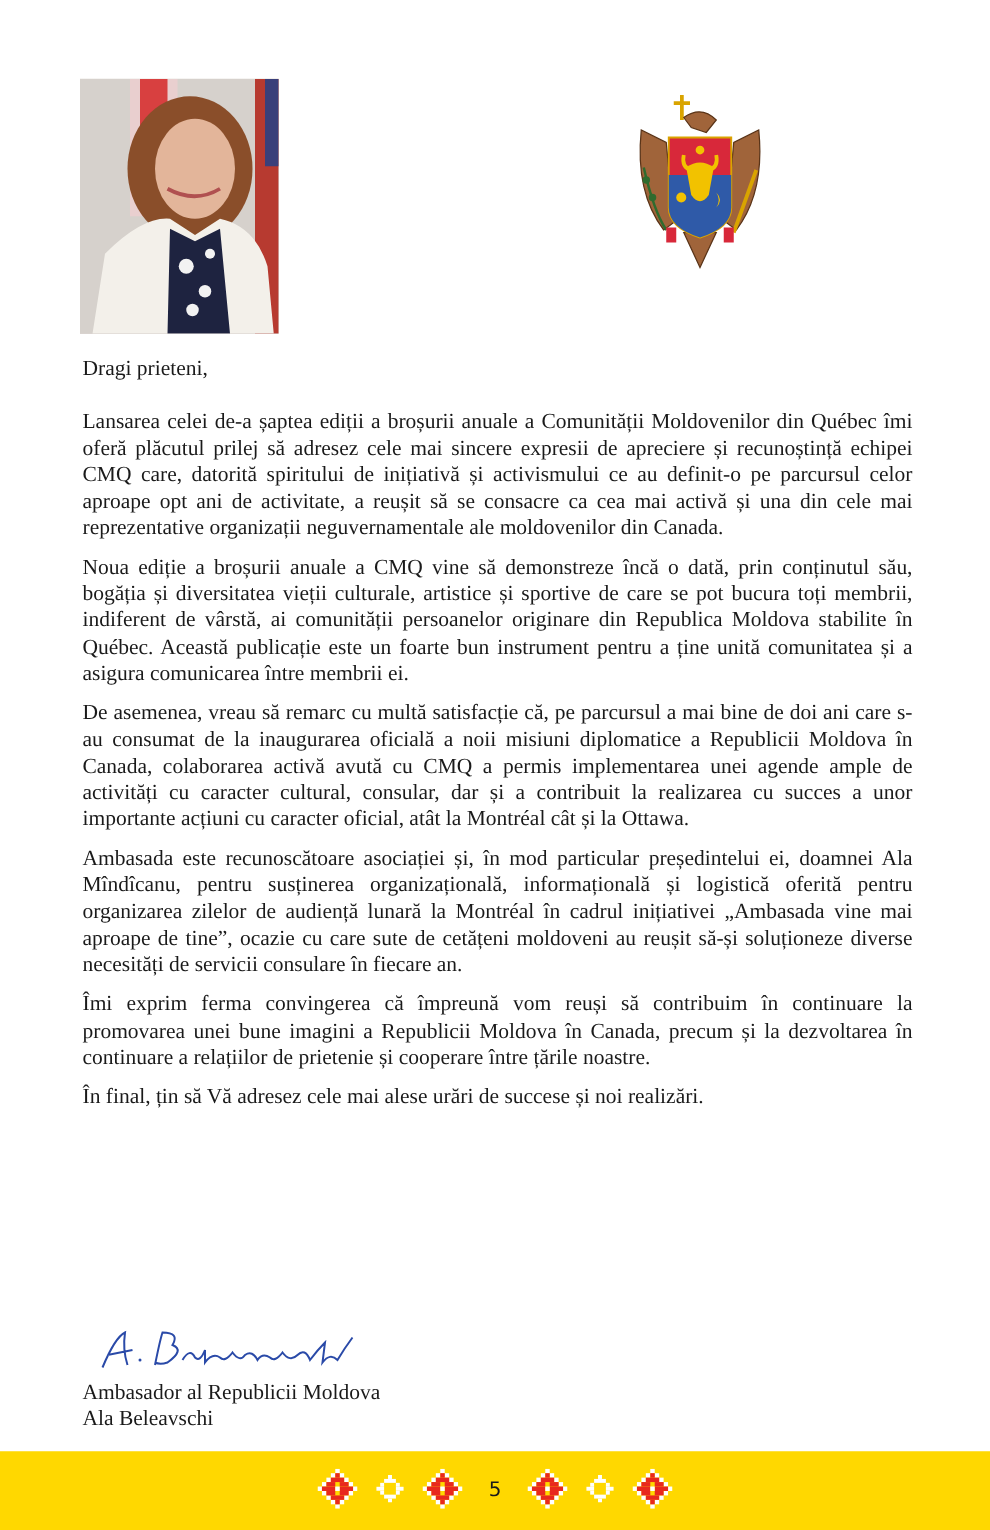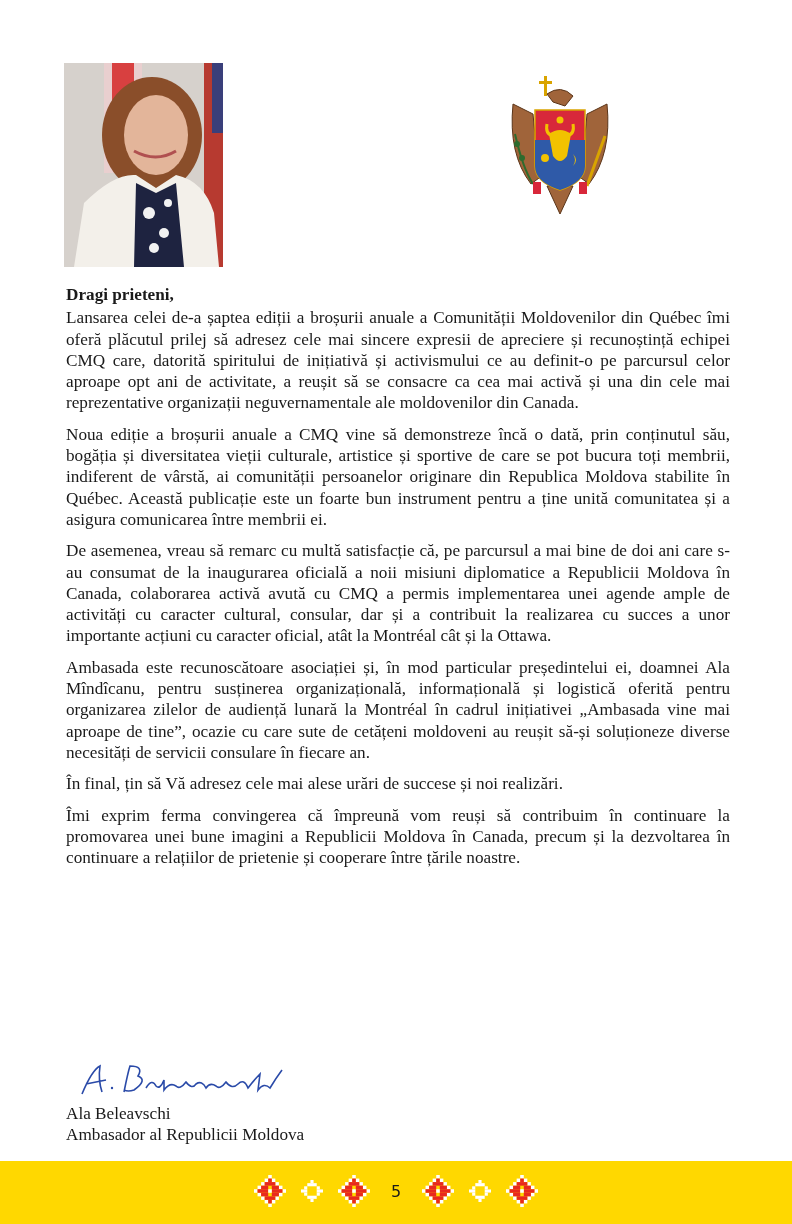--- a/index.html
+++ b/index.html
@@ -4,21 +4,21 @@
 <style>
   html, body { margin:0; padding:0; }
   body { width:792px; height:1224px; background:#ffffff; position:relative; overflow:hidden;
          font-family:"Liberation Serif", "DejaVu Serif", serif; color:#1a1a1a; }
   .photo { position:absolute; left:64px; top:63px; width:159px; height:204px; overflow:hidden;
            background:linear-gradient(180deg,#d9d4cf 0%,#cfc9c3 100%); }
   .photo svg { display:block; }
   .coat { position:absolute; left:503px; top:74px; width:114px; height:142px; }
   .letter { position:absolute; left:66px; top:284px; width:664px; font-size:17.2px; line-height:21.3px; }
   .letter p { margin:0 0 10px 0; text-align:justify; }
-  .letter p.greet { margin-bottom:2px;font-weight:bold; }
+  .letter p.greet { margin-bottom:21px; }
   .signature { position:absolute; left:78px; top:1060px; width:220px; height:40px; }
   .signer { position:absolute; left:66px; top:1103px; font-size:17.2px; line-height:21px; }
   .footer-band { position:absolute; left:0; top:1161px; width:792px; height:63px; background:#ffd800; }
   .footer-row { position:absolute; left:0; top:1174px; width:792px; height:34px; display:flex; justify-content:center; align-items:center; }
   .motif { width:32px; height:32px; margin:0 5px; }
   .motif.small { width:22px; height:22px; margin:0 10px; }
   .page-num { font-family:"DejaVu Sans", sans-serif; font-size:16px; color:#1a1a1a; margin:0 16px; }
 </style>
 </head>
 <body>
@@ -75,36 +75,36 @@
     <rect x="76" y="108" width="8" height="12" fill="#d8283a"></rect>
   </svg>
 </div>
 
 <div class="letter">
   <p class="greet">Dragi prieteni,</p>
   <p>Lansarea celei de-a șaptea ediții a broșurii anuale a Comunității Moldovenilor din Québec îmi oferă plăcutul prilej să adresez cele mai sincere expresii de apreciere și recunoștință echipei CMQ care, datorită spiritului de inițiativă și activismului ce au definit-o pe parcursul celor aproape opt ani de activitate, a reușit să se consacre ca cea mai activă și una din cele mai reprezentative organizații neguvernamentale ale moldovenilor din Canada.</p>
   <p>Noua ediție a broșurii anuale a CMQ vine să demonstreze încă o dată, prin conținutul său, bogăția și diversitatea vieții culturale, artistice și sportive de care se pot bucura toți membrii, indiferent de vârstă, ai comunității persoanelor originare din Republica Moldova stabilite în Québec. Această publicație este un foarte bun instrument pentru a ține unită comunitatea și a asigura comunicarea între membrii ei.</p>
   <p>De asemenea, vreau să remarc cu multă satisfacție că, pe parcursul a mai bine de doi ani care s-au consumat de la inaugurarea oficială a noii misiuni diplomatice a Republicii Moldova în Canada, colaborarea activă avută cu CMQ a permis implementarea unei agende ample de activități cu caracter cultural, consular, dar și a contribuit la realizarea cu succes a unor importante acțiuni cu caracter oficial, atât la Montréal cât și la Ottawa.</p>
   <p>Ambasada este recunoscătoare asociației și, în mod particular președintelui ei, doamnei Ala Mîndîcanu, pentru susținerea organizațională, informațională și logistică oferită pentru organizarea zilelor de audiență lunară la Montréal în cadrul inițiativei „Ambasada vine mai aproape de tine”, ocazie cu care sute de cetățeni moldoveni au reușit să-și soluționeze diverse necesități de servicii consulare în fiecare an.</p>
+  <p>Îmi exprim ferma convingerea că împreună vom  reuși să contribuim în continuare la promovarea unei bune imagini a Republicii Moldova în Canada, precum și la dezvoltarea în continuare a relațiilor de prietenie și cooperare între țările noastre.</p>
   <p>În final, țin să Vă adresez cele mai alese urări de succese și noi realizări.</p>
-  <p>Îmi exprim ferma convingerea că împreună vom  reuși să contribuim în continuare la promovarea unei bune imagini a Republicii Moldova în Canada, precum și la dezvoltarea în continuare a relațiilor de prietenie și cooperare între țările noastre.</p>
 </div>
 
 <div class="signature">
   <svg width="220" height="40" viewBox="0 0 220 40">
     <path d="M4 34 Q14 10 22 6 Q20 20 24 32 M8 24 L28 20" stroke="#2a4aa8" stroke-width="1.6" fill="none"></path>
     <circle cx="34" cy="28" r="1.2" fill="#2a4aa8"></circle>
     <path d="M46 32 Q50 12 52 6 Q66 6 60 16 Q70 20 56 30 Q50 32 46 30" stroke="#2a4aa8" stroke-width="1.6" fill="none"></path>
     <path d="M68 28 Q74 18 78 26 Q82 30 86 20 L86 30 Q92 22 98 26 Q102 30 108 22 Q114 30 118 24 Q124 20 128 28 Q132 22 138 26 Q142 30 148 22 Q154 30 160 24 Q166 18 170 28 Q176 20 182 14 L180 30 Q186 22 192 28 Q198 18 204 10" stroke="#2a4aa8" stroke-width="1.6" fill="none"></path>
   </svg>
 </div>
 
 <div class="signer">
+  <div>Ambasador al Republicii Moldova</div>
   <div>Ala Beleavschi</div>
-  <div>Ambasador al Republicii Moldova</div>
 </div>
 
 <div class="footer-band"></div>
 <div class="footer-row">
   <svg class="motif" viewBox="0 0 9 9">
     <g fill="#ffffff">
         <rect x="4" y="0" width="1" height="1"></rect>
         <rect x="3" y="1" width="1" height="1"></rect>
         <rect x="5" y="1" width="1" height="1"></rect>
         <rect x="2" y="2" width="1" height="1"></rect>

